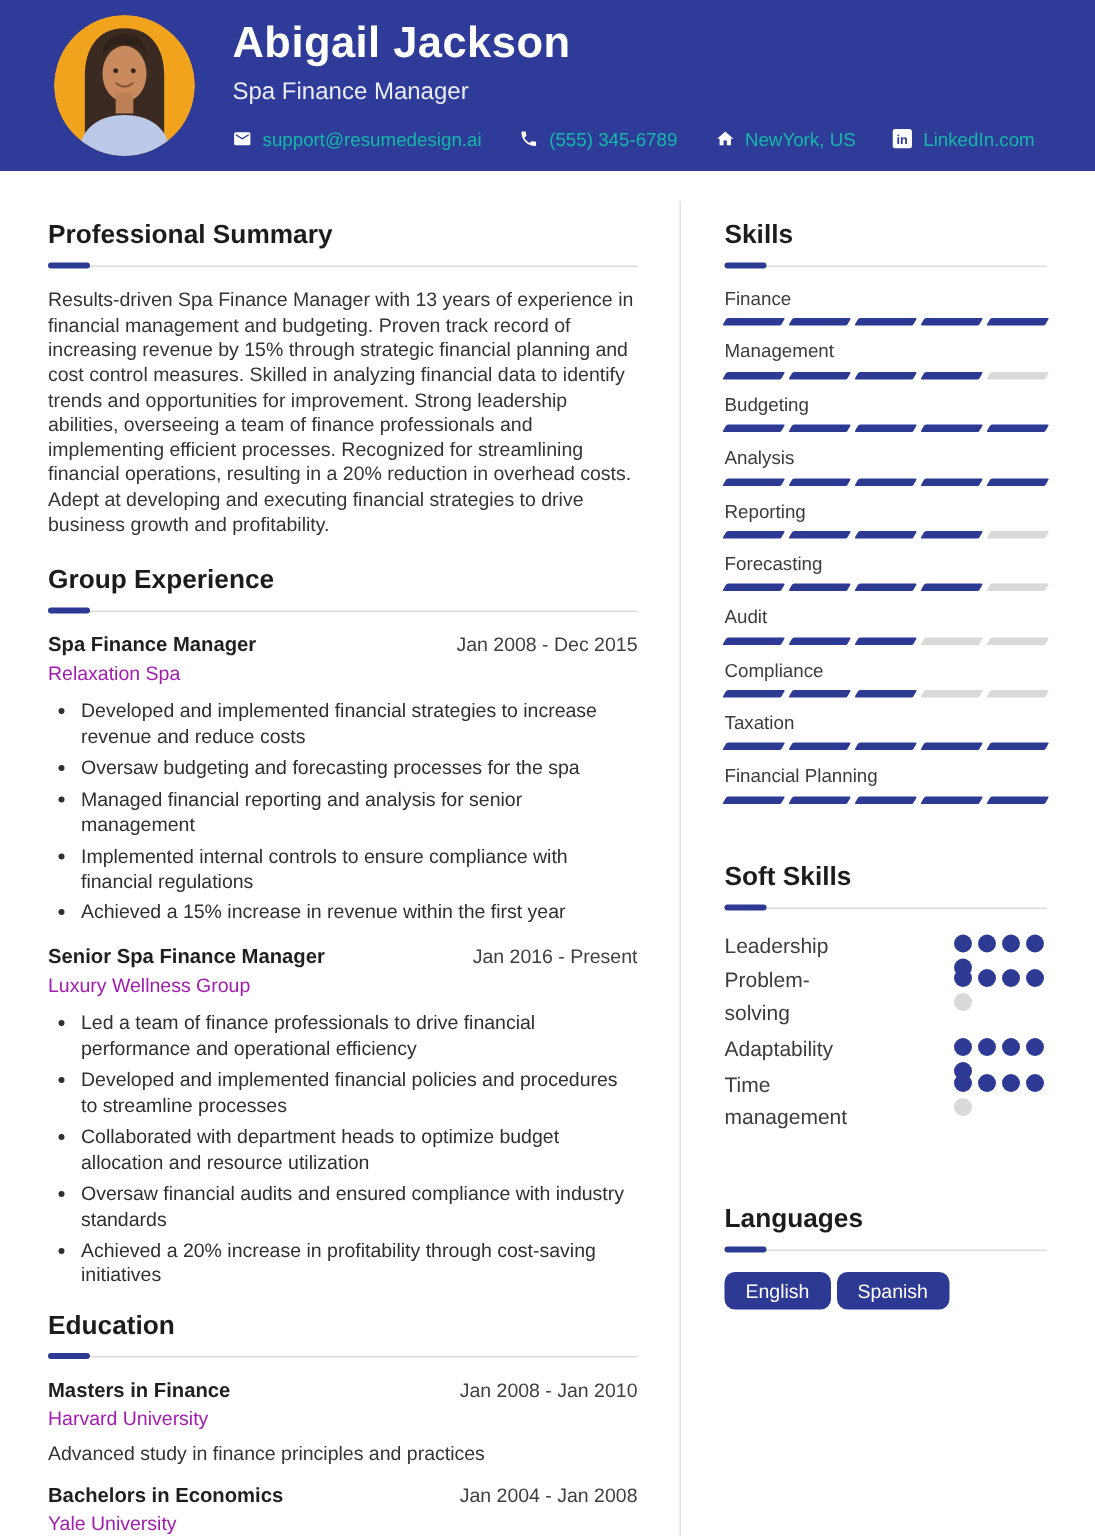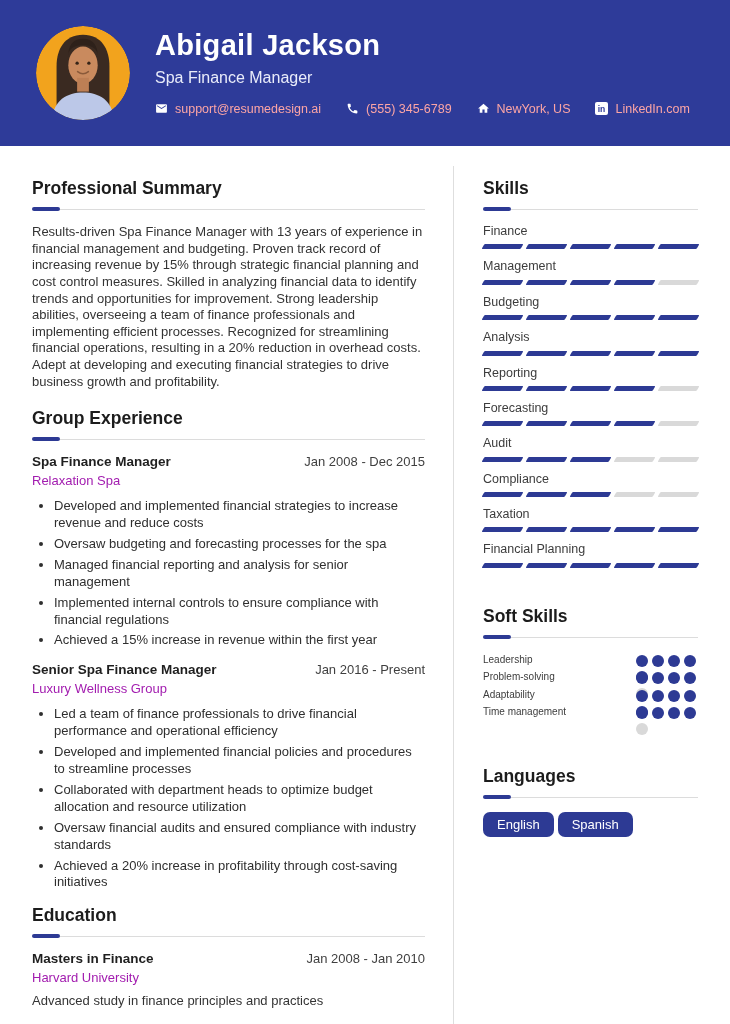--- a/index.html
+++ b/index.html
@@ -9,28 +9,28 @@
     --rule:#dcdcdc;
     --text:#333333;
     --avatar-bg:#f2a31d;
   }
   *{box-sizing:border-box;margin:0;padding:0;}
   html,body{background:#ffffff;}
   body{font-family:"Liberation Sans","DejaVu Sans",sans-serif;color:var(--text);}
   .page{width:730px;height:1024px;background:#fff;overflow:hidden;position:relative;}
 
   
-  .header{height:146px;background:var(--header-bg);display:flex;align-items:center;padding-left:36px;}
+  .header{height:114px;background:var(--header-bg);display:flex;align-items:center;padding-left:36px;}
   .avatar{width:94px;height:94px;border-radius:50%;overflow:hidden;flex:none;margin-right:25px;}
   .avatar svg{display:block;width:94px;height:94px;}
   .header-text{display:flex;flex-direction:column;}
   .name{color:#ffffff;font-size:29px;font-weight:bold;letter-spacing:.3px;line-height:1.1;}
   .job-title{color:#e9ecfa;font-size:16px;margin-top:7px;}
   .contact-row{display:flex;align-items:center;gap:25px;margin-top:15px;}
-  .contact{display:flex;align-items:center;gap:7px;color:#fca5a5;font-size:12.5px;text-decoration:none;}
+  .contact{display:flex;align-items:center;gap:7px;color:#14b8a6;font-size:12.5px;text-decoration:none;}
   .contact svg{width:13px;height:13px;flex:none;display:block;}
 
   
   .content{display:flex;align-items:stretch;padding:20px 32px 0 32px;}
   .left-col{width:421px;flex:none;padding-right:28px;}
   .right-col{flex:1;border-left:1px solid #dedede;padding-left:29px;min-height:840px;}
 
   
   .sec-heading{font-size:17.5px;font-weight:bold;color:#1c1c1c;margin-top:12px;}
   .rule{position:relative;border-bottom:1px solid var(--rule);margin:10px 0 14px;}
@@ -49,21 +49,21 @@
 
   
   .skill-item{margin-bottom:10px;}
   .skill-label{font-size:12.5px;color:#3c3c3c;margin-bottom:6px;line-height:1.15;}
   .bar{display:flex;gap:5px;height:5px;}
   .bar i{flex:1;height:5px;background:var(--bar-empty);transform:skewX(-30deg);border-radius:1px;}
   .bar i.on{background:var(--accent);}
 
   
   .soft-row{display:flex;align-items:flex-start;margin-bottom:2px;}
-  .soft-label{width:92px;flex:none;font-size:10px;line-height:1.55;color:#3c3c3c;}
+  .soft-label{width:92px;flex:none;font-size:14px;line-height:1.55;color:#3c3c3c;}
   .dots{margin-left:auto;width:62px;height:12px;display:flex;flex-wrap:wrap;gap:4px;margin-top:3px;overflow:visible;}
   .dots i{width:12px;height:12px;border-radius:50%;background:var(--bar-empty);flex:none;}
   .dots i.on{background:var(--accent);}
 
   
   .pill-row{display:flex;gap:4px;margin-top:2px;}
   .pill{background:var(--accent);color:#fff;font-size:13px;padding:5px 14px;border-radius:7px;border:none;font-family:inherit;cursor:pointer;}
 
   .spacer-lg{height:16px;}
 </style>

